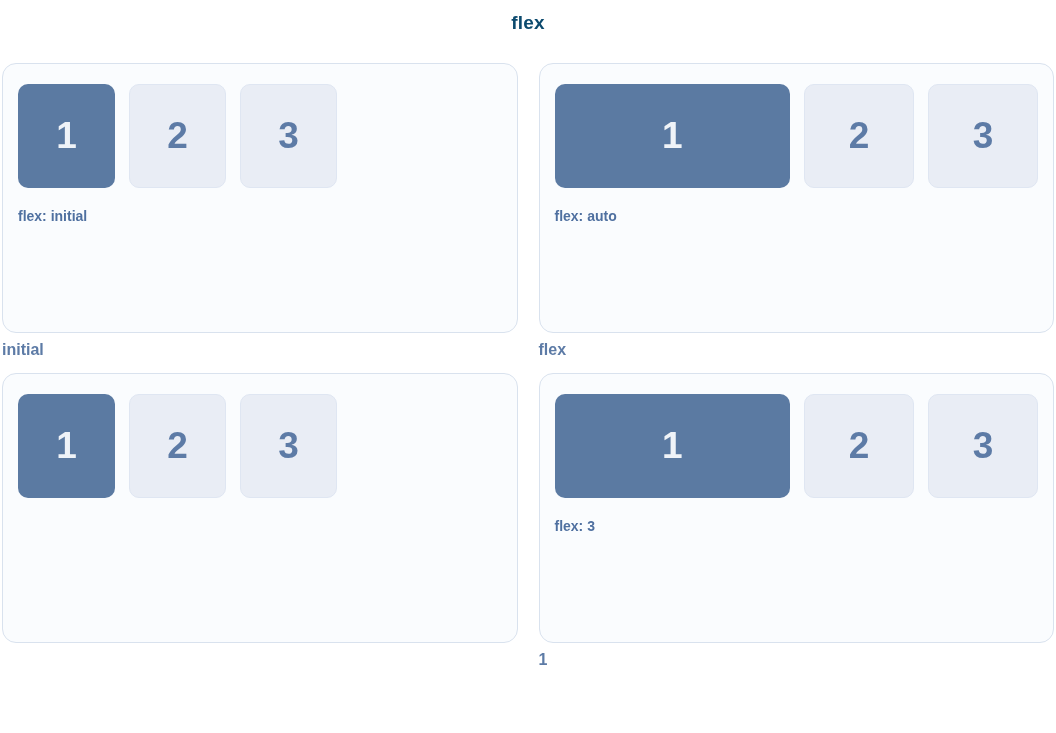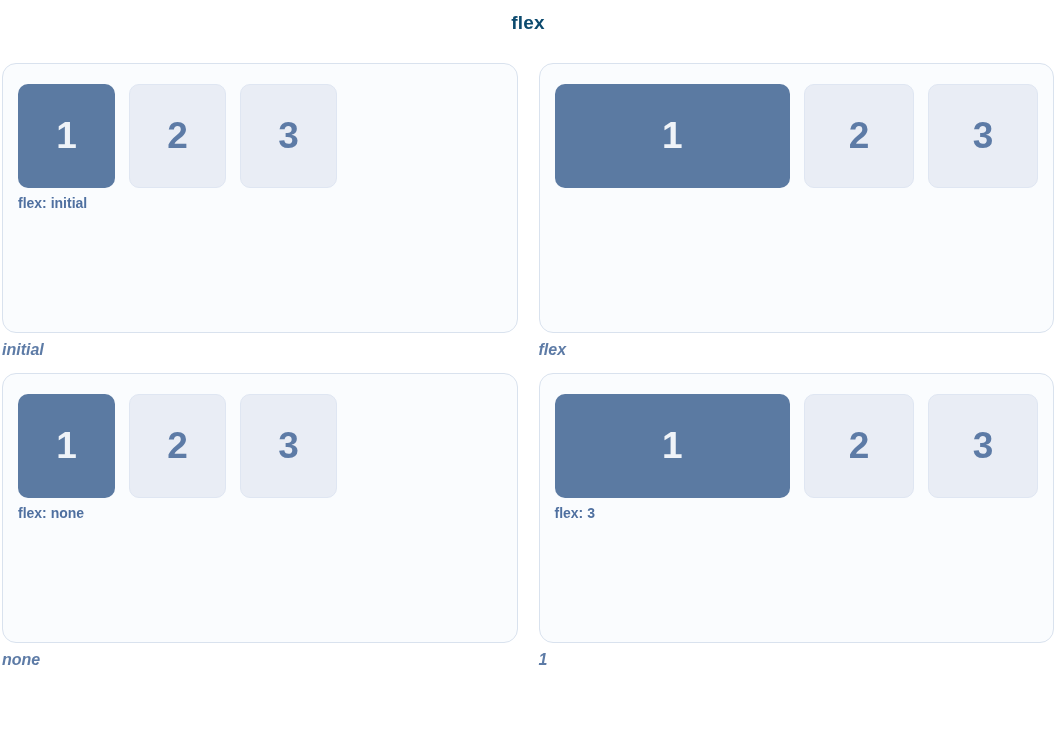--- a/index.html
+++ b/index.html
@@ -59,33 +59,32 @@
     justify-content: center;
   }
   .flex-box.active {
     background: #5b7aa2;
     border: none;
     color: #eff3f8;
   }
   .demo-panel.wide .flex-box { width: 110px; }
   .demo-panel.wide .flex-box.active { width: auto; flex: 1 1 auto; }
   .flex-label {
-    margin-top: 7px;
+    margin-top: 20px;
     font-size: 14px;
     font-weight: 600;
     color: #4f70a0;
   }
   .demo-caption {
     margin: 8px 0 15px 0;
     height: 17px;
     line-height: 17px;
     font-size: 16px;
     font-weight: 700;
     color: #5d7ba6;
-    font-style: italic;
   }
 </style>
 </head>
 <body>
 
 <div class="page">
 
   <h1 class="page-title">flex</h1>
 
   <div class="demo-grid">
@@ -102,34 +101,33 @@
       <div class="demo-caption">initial</div>
     </section>
 
     <section>
       <div class="demo-panel wide">
         <div class="box-row">
           <div class="flex-box active">1</div>
           <div class="flex-box">2</div>
           <div class="flex-box">3</div>
         </div>
+        <div class="flex-label">flex: auto</div>
       </div>
       <div class="demo-caption">flex</div>
     </section>
 
     <section>
       <div class="demo-panel">
         <div class="box-row">
           <div class="flex-box active">1</div>
           <div class="flex-box">2</div>
           <div class="flex-box">3</div>
         </div>
-        <div class="flex-label">flex: none</div>
       </div>
-      <div class="demo-caption">none</div>
     </section>
 
     <section>
       <div class="demo-panel wide">
         <div class="box-row">
           <div class="flex-box active">1</div>
           <div class="flex-box">2</div>
           <div class="flex-box">3</div>
         </div>
         <div class="flex-label">flex: 3</div>

